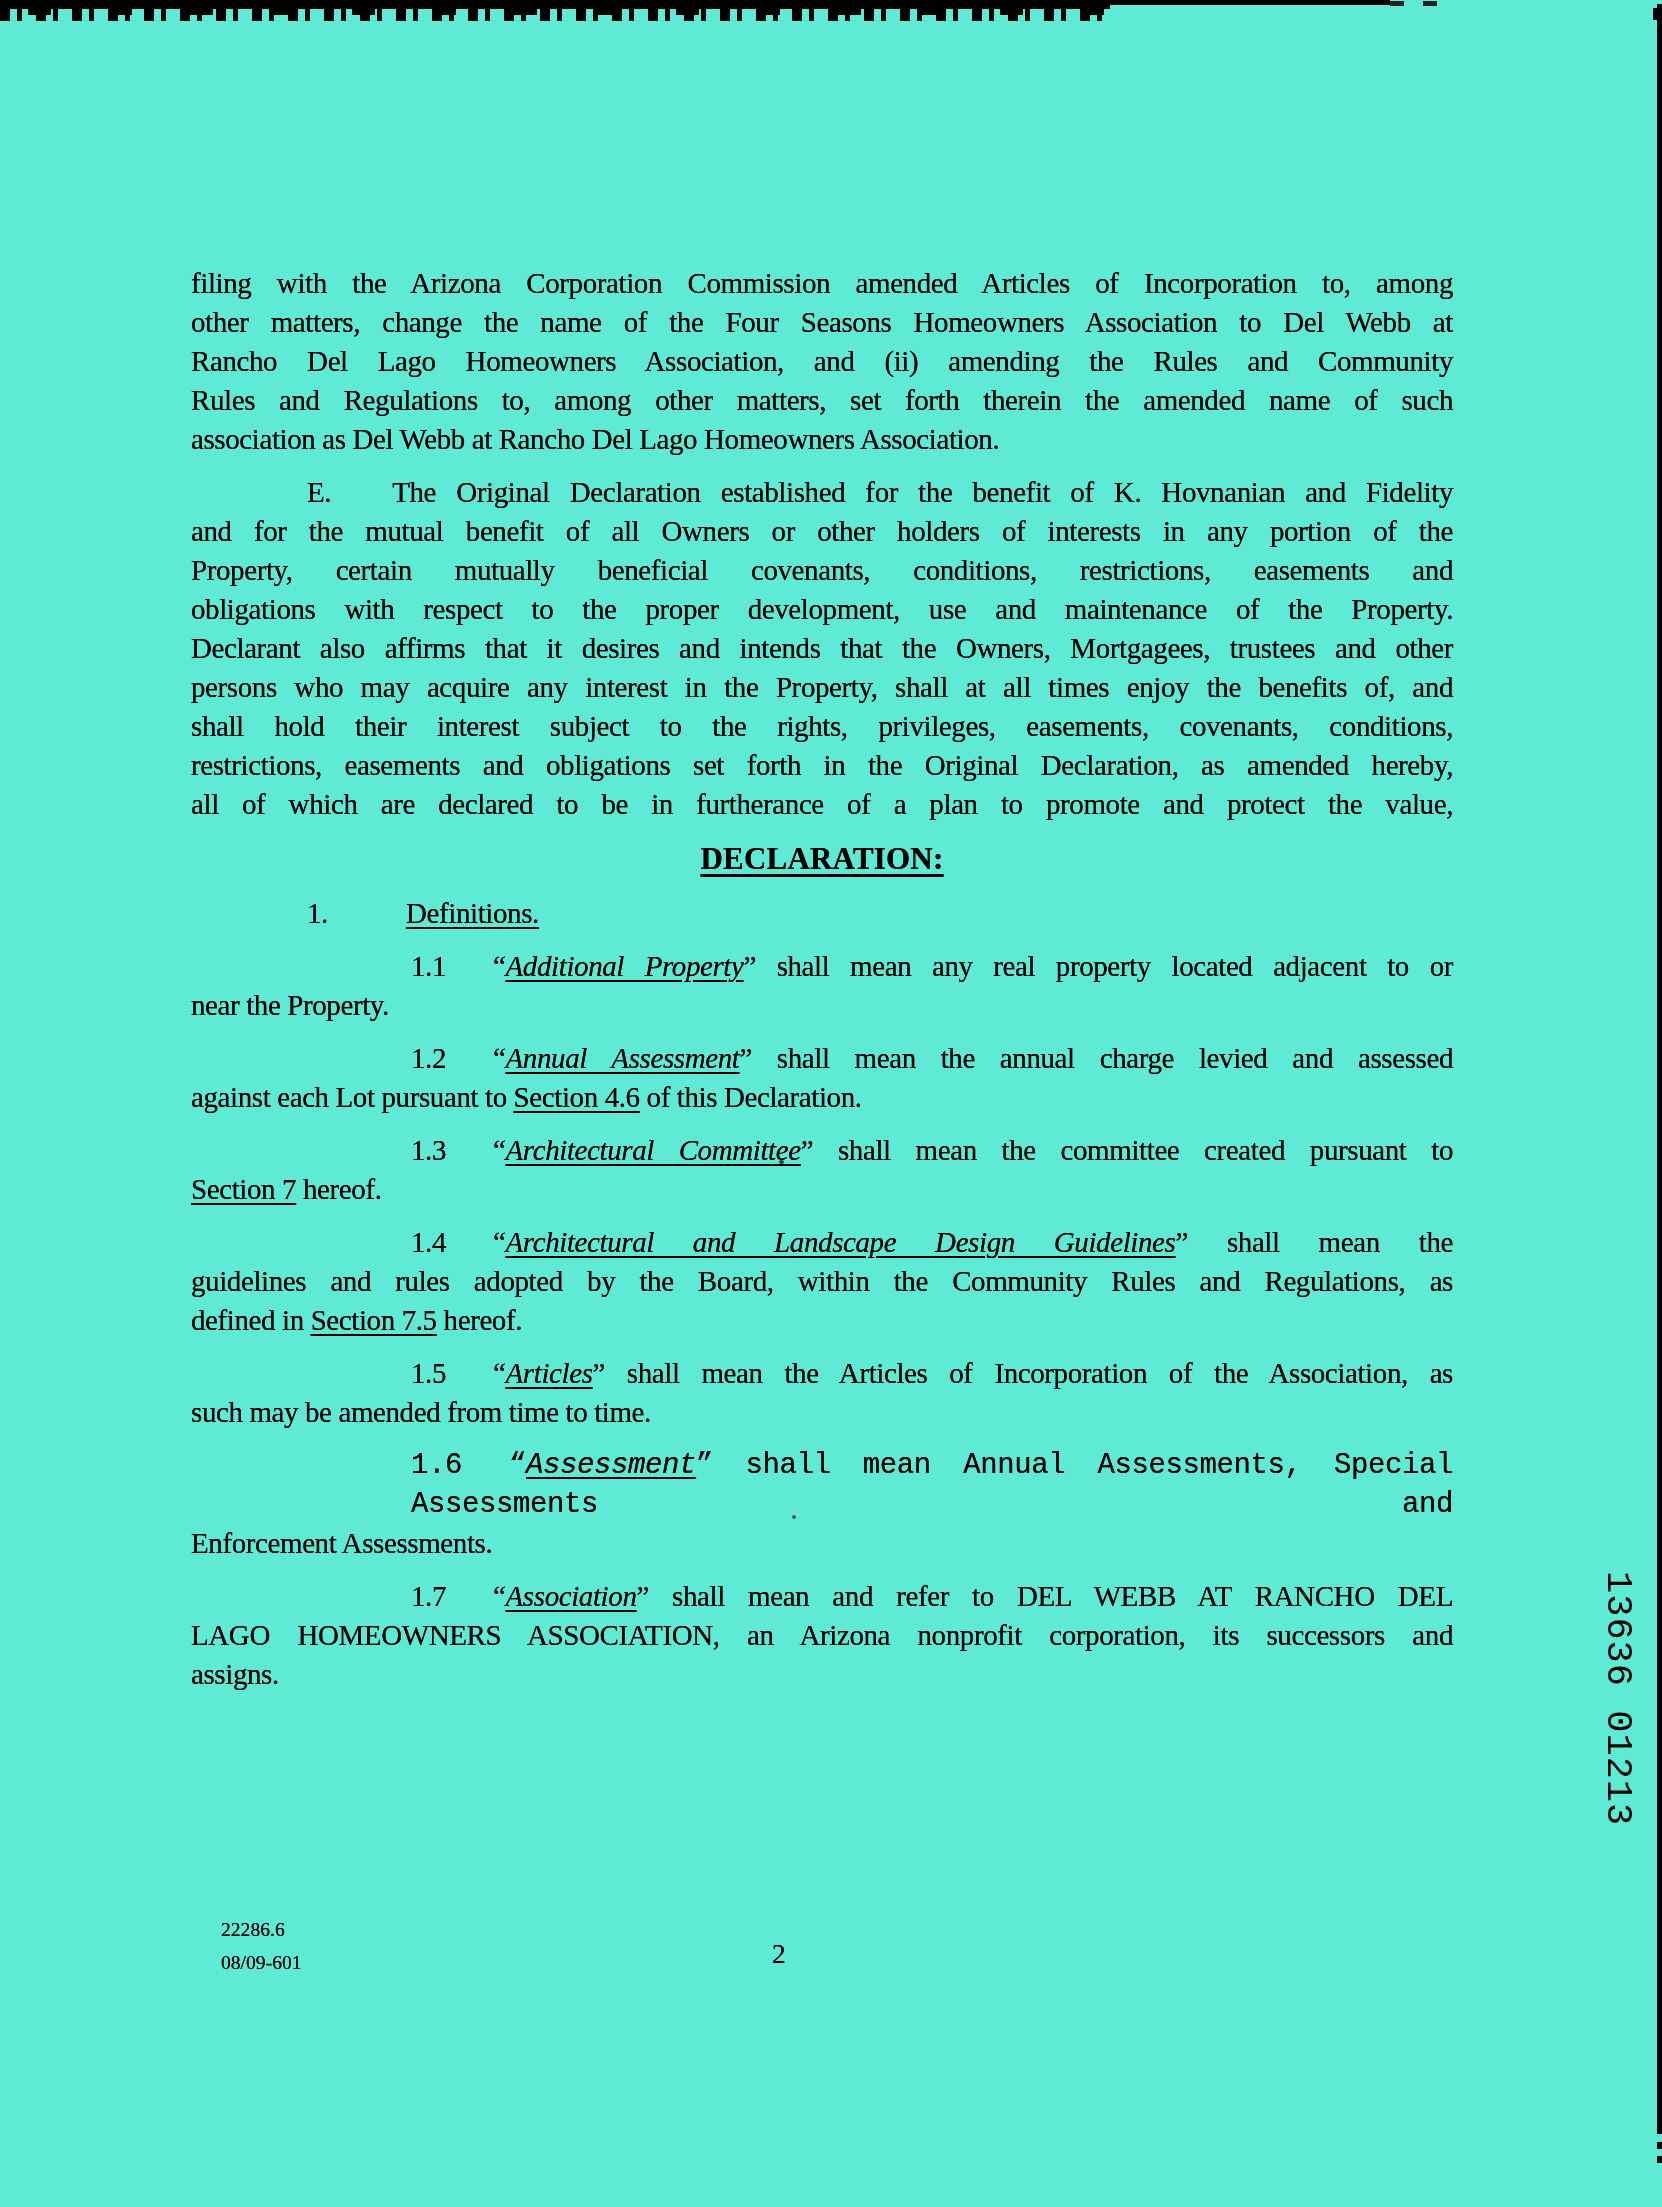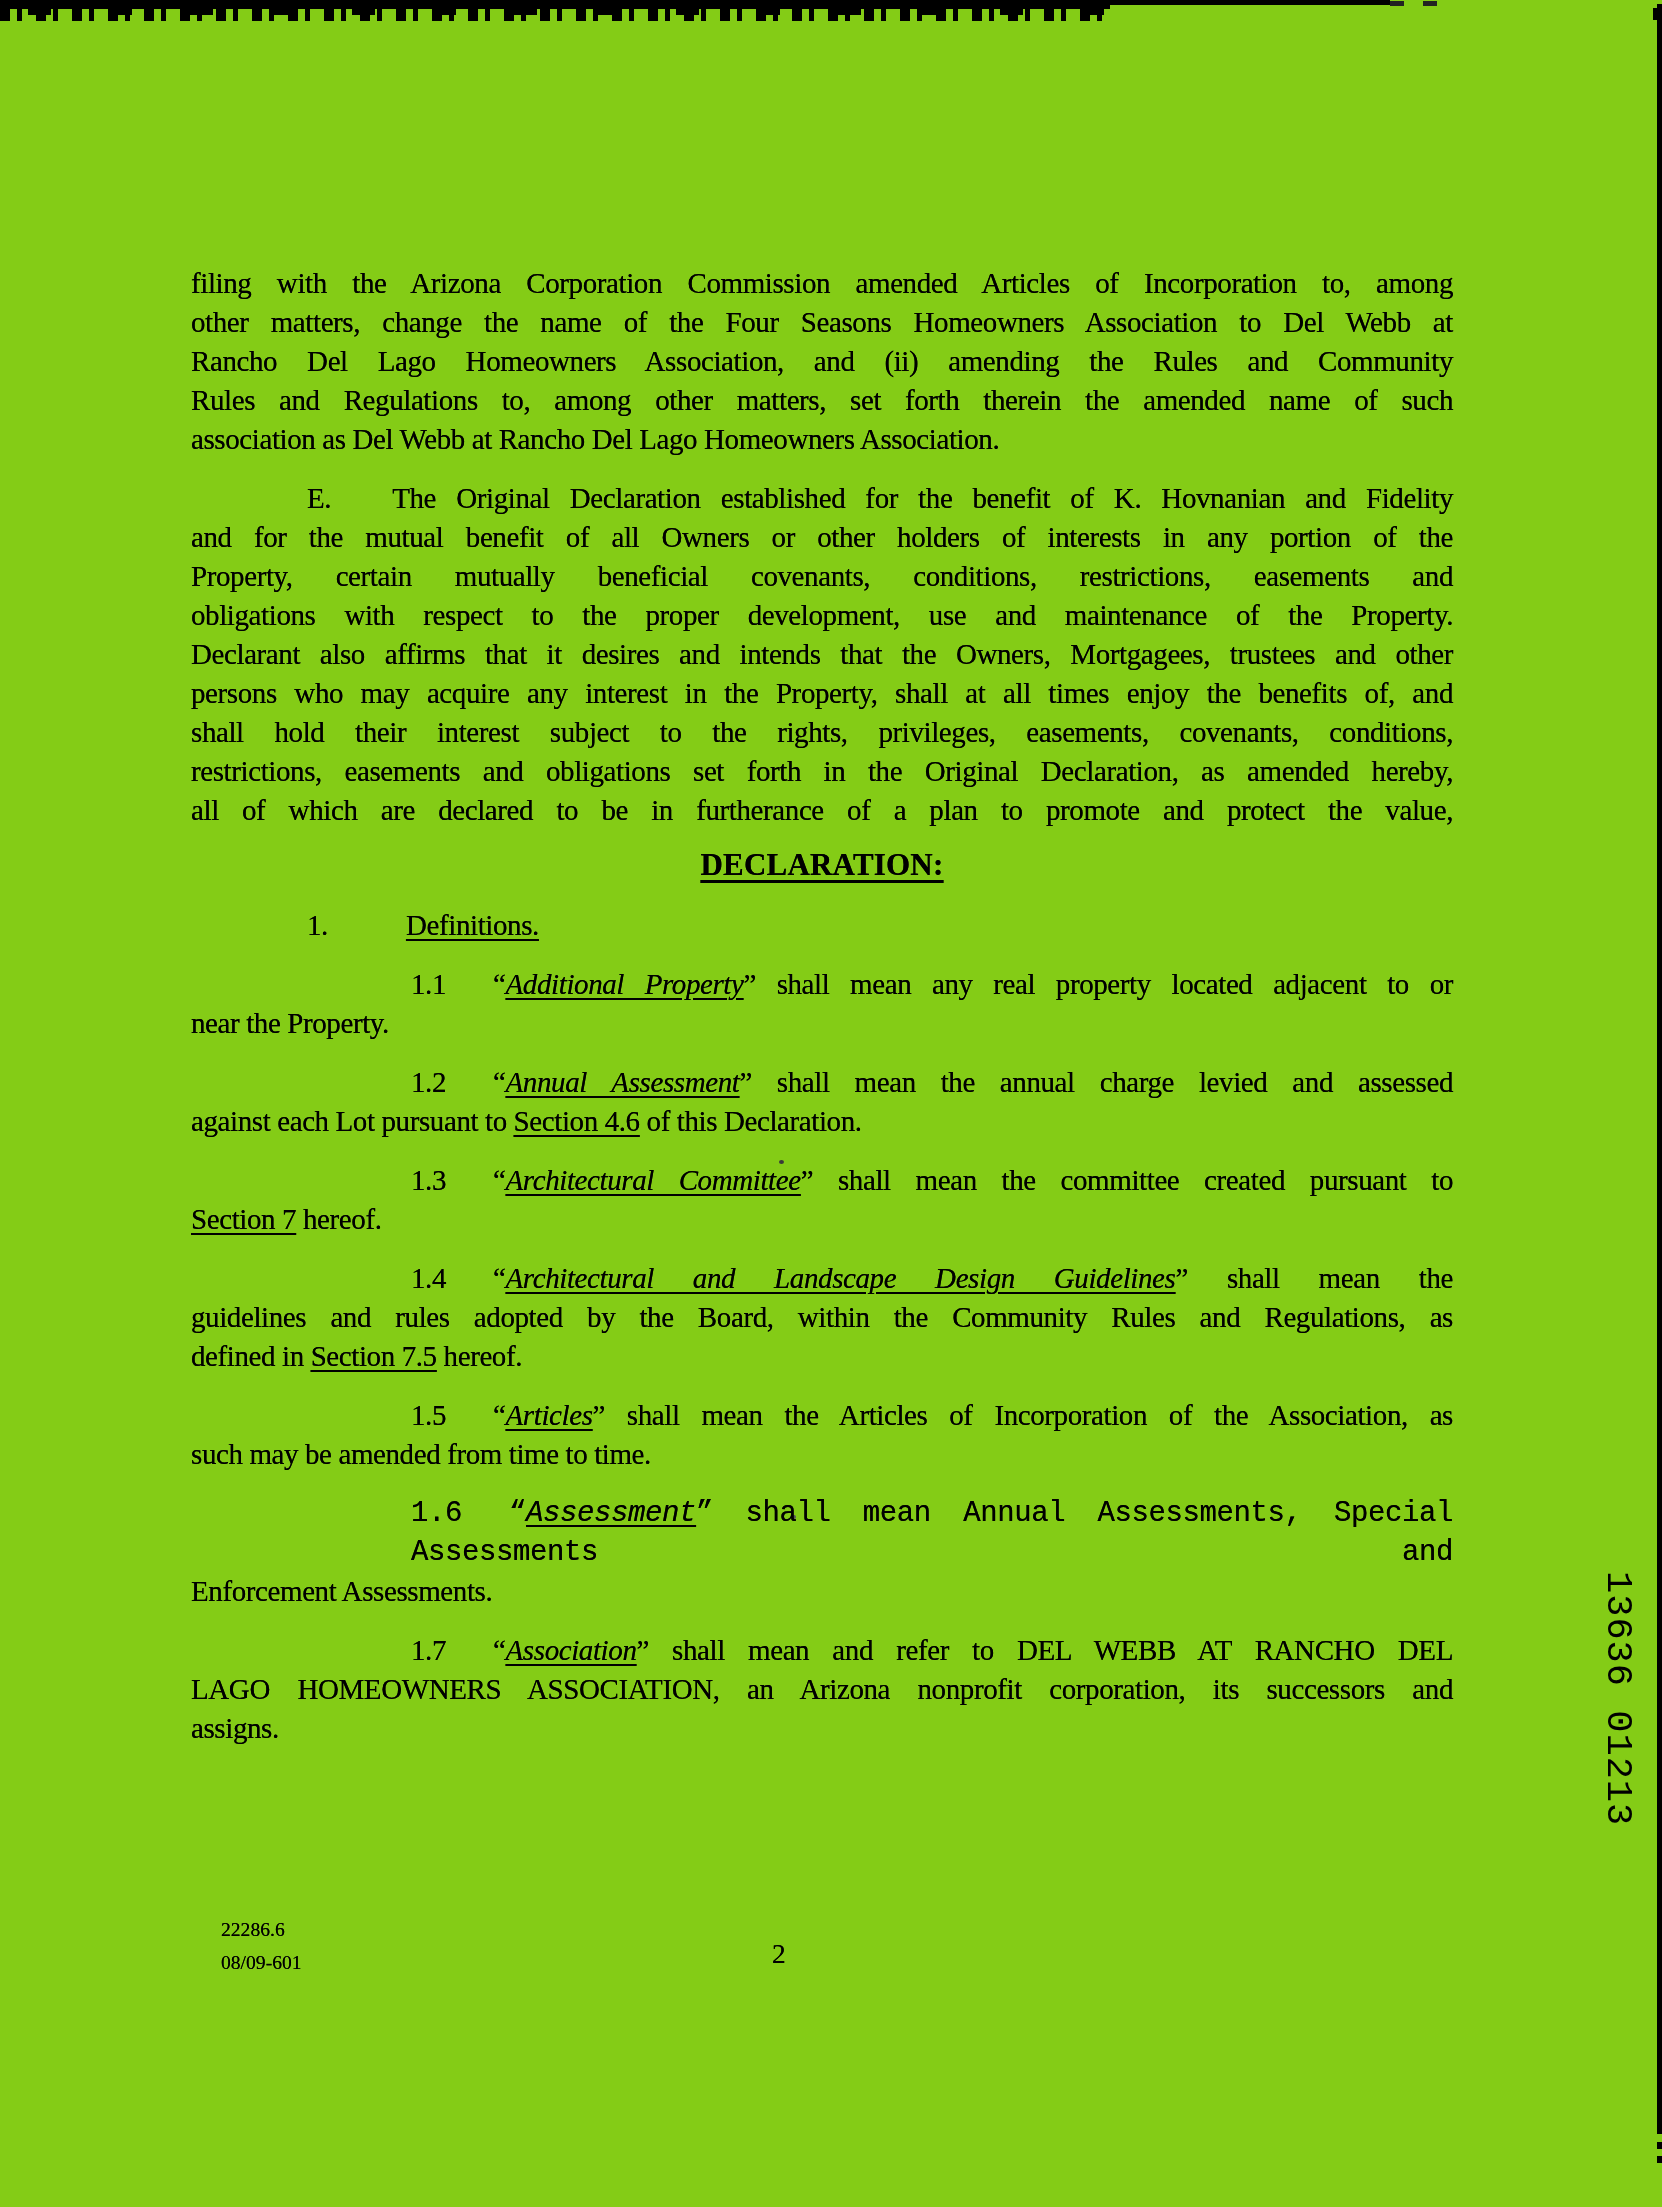--- a/index.html
+++ b/index.html
@@ -1,17 +1,17 @@
 <!DOCTYPE html>
 <html><head>
 <meta charset="utf-8">
 <style>
   html,body { margin:0; padding:0; background:#888; }
   .page {
-    position:relative; width:1662px; height:2207px; background:#84cc16;
+    position:relative; width:1662px; height:2207px; background:#5eead4;
     overflow:hidden; font-family:"Liberation Serif", serif; color:#000;
   }
   
   .scan-band-main  { position:absolute; left:0; top:0; width:1110px; height:8.8px; background:#000; }
   .scan-band-teeth1{ position:absolute; left:0; top:8.8px; width:1110px; height:11.8px;
                      background:repeating-linear-gradient(90deg,#000 0 9.8px,transparent 9.8px 16.7px,#000 16.7px 21.6px,transparent 21.6px 36px); }
   .scan-band-teeth2{ position:absolute; left:0; top:8.8px; width:1110px; height:5.9px;
                      background:repeating-linear-gradient(90deg,transparent 0 28px,#000 28px 51px,transparent 51px 81px); }
   .scan-band-thin  { position:absolute; left:1108px; top:0; width:282px; height:4.9px; background:#000; }
   .scan-band-dash  { position:absolute; left:1390px; top:1px; width:59px; height:4.9px;
@@ -22,21 +22,21 @@
   .corner-mark     { position:absolute; left:1653px; top:7.8px; width:6.9px; height:11.8px; background:#000; }
   .speck-1 { position:absolute; left:779px;  top:1160px; width:4.9px; height:3.9px; background:#3a3a3a; border-radius:50%; }
   .speck-2 { position:absolute; left:792px;  top:1515px; width:3.9px; height:3.9px; background:#555;    border-radius:50%; }
 
   
   .doc-body {
     position:absolute; left:191px; top:264px; width:1262px;
     font-size:29px; line-height:39px; letter-spacing:-0.4px;
     text-shadow:0 0 0.6px rgba(0,0,0,.85);
   }
-  .block { margin-top:20px; }
+  .block { margin-top:14px; }
   .block:first-child { margin-top:0; }
   .block.heading {
     text-align:center; font-weight:bold; font-size:31px; line-height:43px;
     letter-spacing:0.2px; text-decoration:underline; text-decoration-thickness:2.9px;
     text-underline-offset:4.9px; margin-top:13px;
   }
   .line { text-align:left; }
   .line.just { text-align:justify; text-align-last:justify; }
   .gap { display:inline-block; height:1px; }
   .iu  { font-style:italic; text-decoration:underline; text-decoration-thickness:2px; text-underline-offset:3.9px; }

